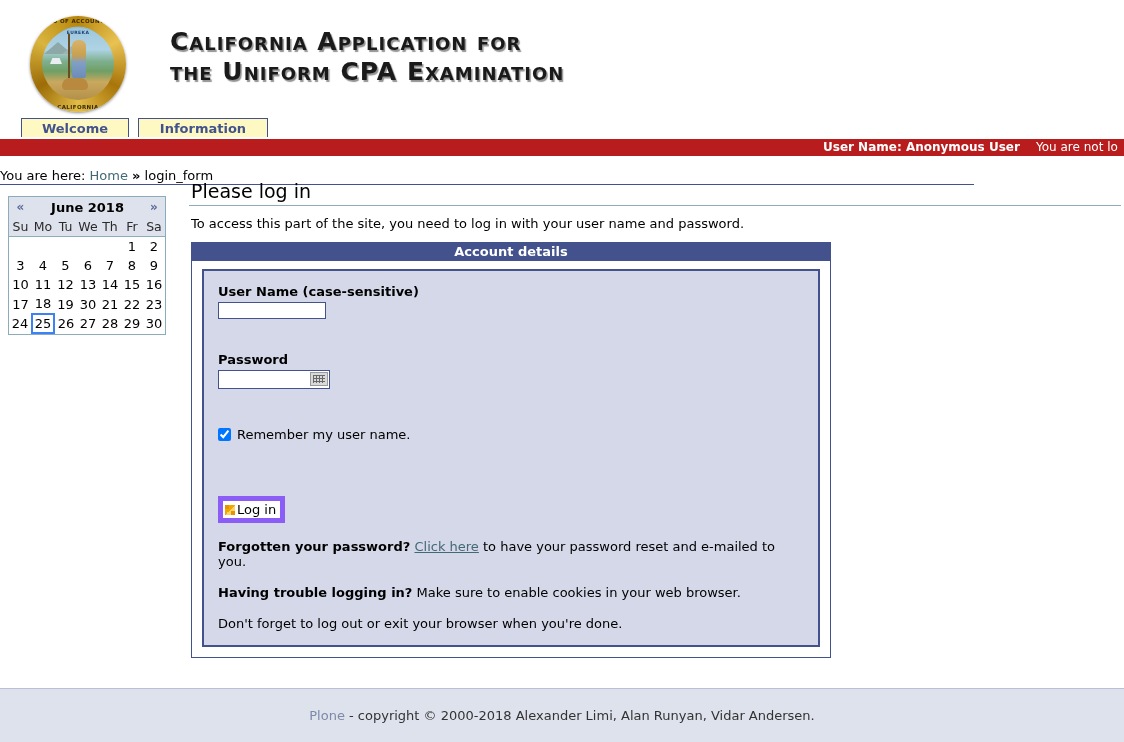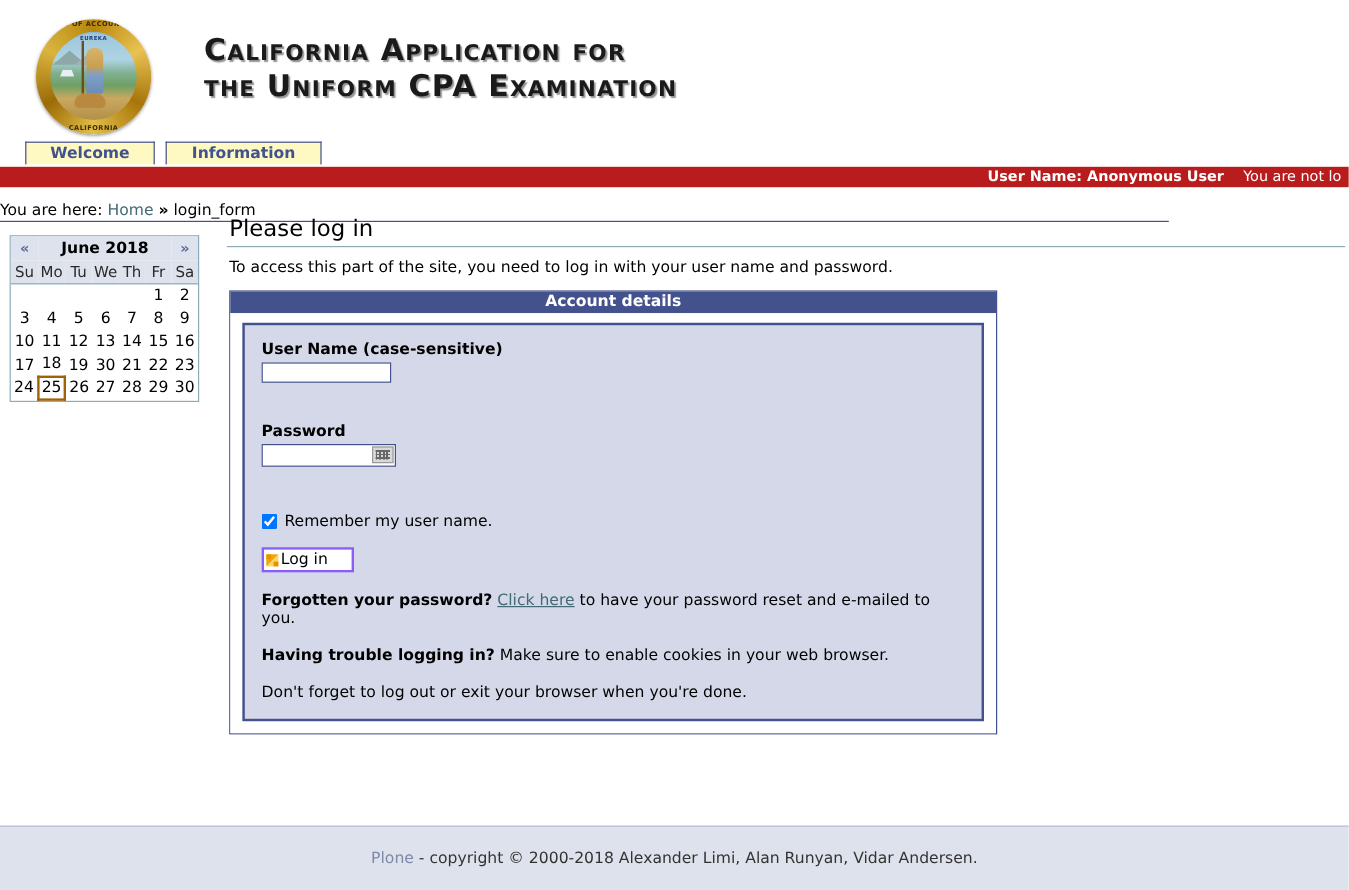--- a/index.html
+++ b/index.html
@@ -229,21 +229,21 @@
   }
   #calendar .cal-day {
     text-align: center;
     height: 19px;
     width: 22px;
     padding: 0;
     color: #000;
     font-size: 13px;
   }
   #calendar .cal-day.today {
-    border: 2px solid #a16207;
+    border: 2px solid #3b82f6;
     box-sizing: border-box;
     font-weight: normal;
   }
   #calendar .cal-day.empty { }
 
   
   #content {
     position: absolute;
     left: 189px; top: 180px;
     width: 935px;
@@ -342,26 +342,26 @@
     display: flex;
     align-items: center;
     margin-top: 8px;
     font-size: 13px;
   }
   .checkrow input[type=checkbox] {
     width: 13px; height: 13px;
     margin: 0 6px 0 0;
   }
   #login-button {
-    margin-top: 14px;
+    margin-top: 54px;
     display: inline-flex;
     align-items: center;
     background: #ffffff;
-    border: 2px solid #8b5cf6;
-    padding: 1px 20px 1px 2px;
+    border: 5px solid #8b5cf6;
+    padding: 1px 4px 1px 2px;
     font-family: "DejaVu Sans", "Liberation Sans", sans-serif;
     font-size: 13px;
     color: #000;
     cursor: pointer;
     line-height: 15px;
   }
   #login-button .btn-ico {
     width: 10px; height: 10px;
     margin-right: 2px;
     background:

